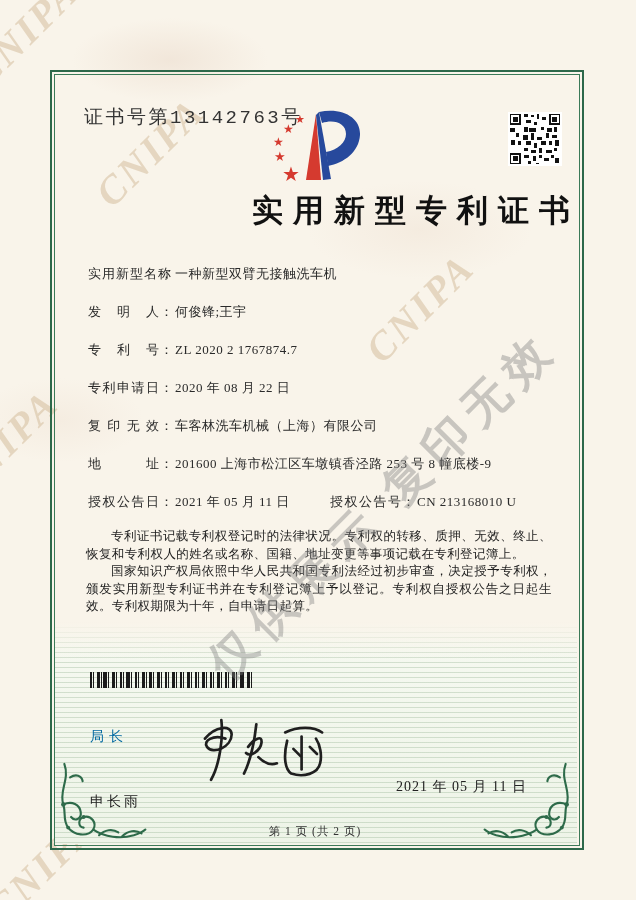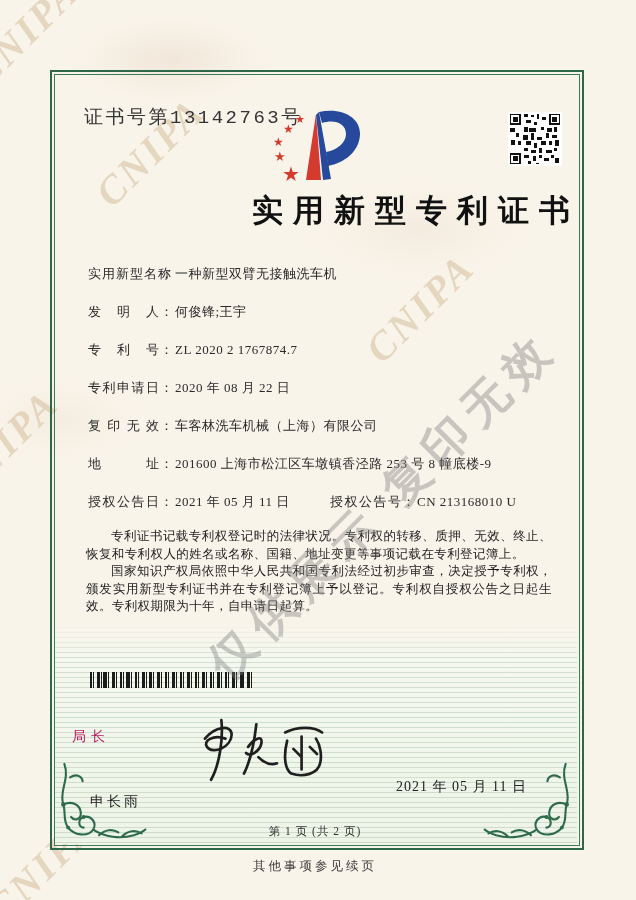--- a/index.html
+++ b/index.html
@@ -50,22 +50,22 @@
   
   .body-text{position:absolute;left:86px;top:528px;width:466px;font-size:12.5px;
     line-height:17.5px;text-align:justify;color:#1e1e1e;letter-spacing:.4px;}
   .body-text p{margin:0;text-indent:2em;}
   
   .barcode{position:absolute;left:90px;top:672px;width:163px;height:16px;
     background:
       repeating-linear-gradient(90deg,#1b1b1b 0 2px,transparent 2px 3px,#1b1b1b 3px 4px,transparent 4px 7px,#1b1b1b 7px 10px,transparent 10px 11px,#1b1b1b 11px 12px,transparent 12px 15px),
       repeating-linear-gradient(90deg,transparent 0 13px,#1b1b1b 13px 15px,transparent 15px 23px);}
   
-  .director{position:absolute;left:72px;top:728px;font-size:14px;letter-spacing:5px;
-    color:#be185d;font-family:"Liberation Sans","DejaVu Sans",sans-serif;}
+  .director{position:absolute;left:90px;top:728px;font-size:14px;letter-spacing:5px;
+    color:#0369a1;font-family:"Liberation Sans","DejaVu Sans",sans-serif;}
   .director-name{position:absolute;left:90px;top:757px;font-size:14px;letter-spacing:3px;
     color:#222;font-family:"Liberation Sans","DejaVu Sans",sans-serif;margin-top:36px;}
   .signature{position:absolute;left:190px;top:716px;width:145px;height:72px;}
   .issue-date{position:absolute;left:396px;top:778px;font-size:14px;color:#222;letter-spacing:1px;}
   .page-info{position:absolute;left:50px;top:824px;width:530px;text-align:center;
     font-size:11.5px;letter-spacing:1px;color:#333;}
   .footer-note{position:absolute;left:50px;top:858px;width:530px;text-align:center;
     font-size:12.5px;letter-spacing:3px;color:#3a3a3a;}
   
   .flourish{position:absolute;width:95px;height:82px;}
@@ -231,17 +231,16 @@
     <path d="M92,16 C104,10 120,10 128,16"></path>
     <path d="M94,24 C90,40 92,52 98,56 C110,60 124,56 126,46 C128,38 126,28 122,22"></path>
     <path d="M108,20 L108,52"></path>
     <path d="M100,32 l7,7"></path>
     <path d="M116,30 l7,7"></path>
   </svg>
   <div class="issue-date">2021 年 05 月 11 日</div>
 
   <div class="page-info">第 1 页 (共 2 页)</div>
 
-  <div class="footer-note">其他事项参见续页</div>
 
   <div class="wm-gray">仅供展示 复印无效</div>
 
 </div>
 
 </body></html>

